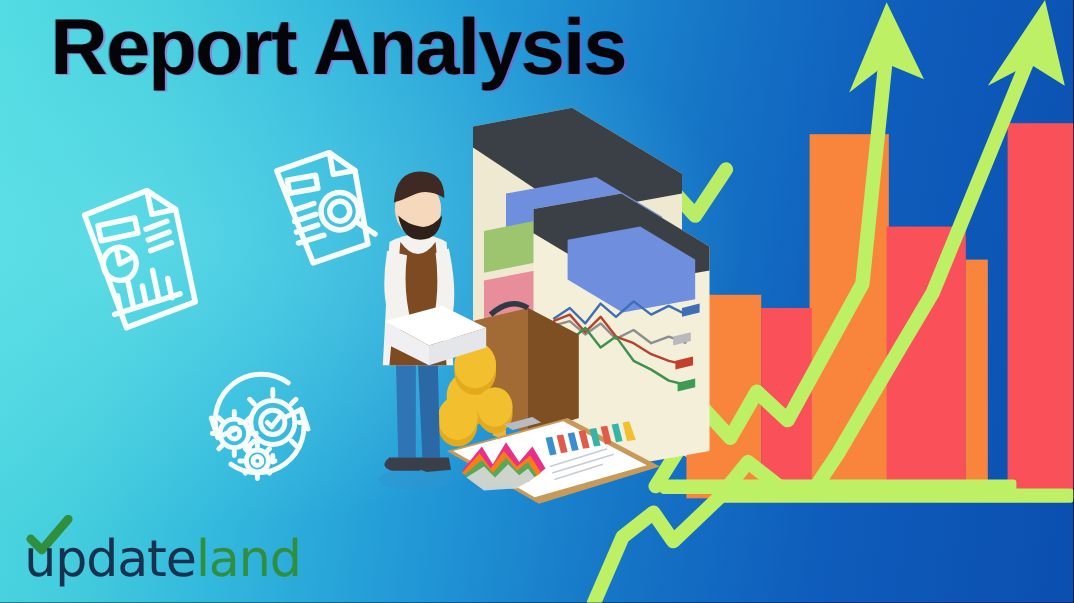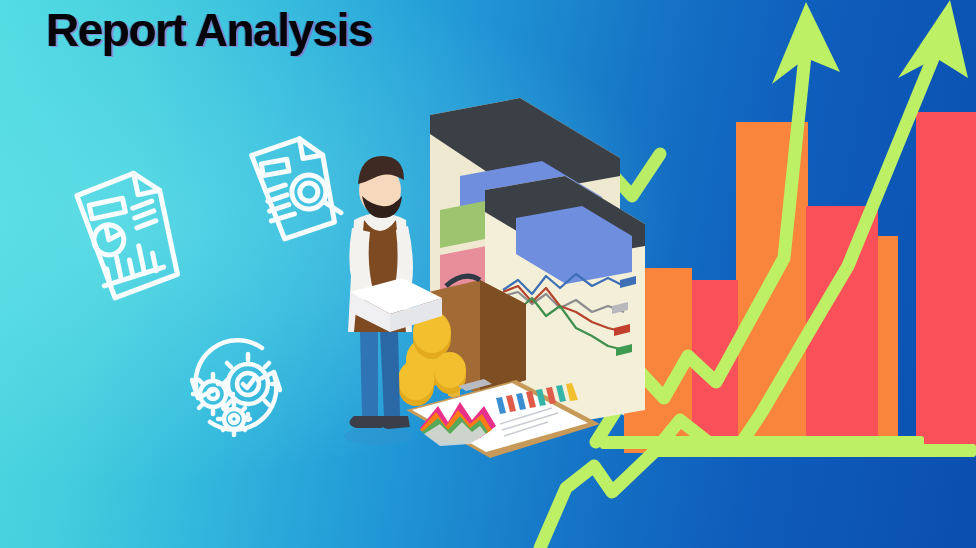--- a/index.html
+++ b/index.html
@@ -13,21 +13,21 @@
     background:linear-gradient(100deg,#50dbe2 0%,#44cddd 14%,#33b9dd 26%,#2197d6 44%,#1573c5 62%,#0e5cbb 78%,#0b4fb0 100%);
   }
   #bg-vignette{
     position:absolute;inset:0;
     background:radial-gradient(120% 100% at 12% 40%, rgba(110,230,235,.55) 0%, rgba(110,230,235,0) 48%);
   }
 
   
   #title{
     position:absolute;left:46px;top:7px;
-    font-size:46px;font-weight:700;letter-spacing:-1.5px;
+    font-size:72px;font-weight:700;letter-spacing:-1.5px;
     color:#050509;line-height:1;white-space:nowrap;
     text-shadow:2px 1px 0 rgba(190,60,200,.45), -1px 0 0 rgba(40,10,60,.35);
   }
 
   
   .arrow-svg{position:absolute;left:0;top:0;pointer-events:none;}
 
   
   .iso{position:absolute;}
 
@@ -224,14 +224,24 @@
         <circle cx="58" cy="93" r="10"></circle>
         <path d="M58,80 L58,77 M58,106 L58,109 M45,93 L42,93 M71,93 L74,93
                  M49,84 L47,82 M67,102 L69,104 M49,102 L47,104 M67,84 L69,82"></path>
         <circle cx="58" cy="93" r="4"></circle>
       </g>
     </g>
   </svg>
 
   <div id="title">Report Analysis</div>
 
+  <div id="logo">
+    <svg width="320" height="66" viewBox="0 0 320 66">
+      <g>
+        <path d="M10,22 L20,32 L44,4" fill="none" stroke="#2f8f3e" stroke-width="8" stroke-linecap="round" stroke-linejoin="round"></path>
+      </g>
+      <text id="logo-text" x="4" y="56">
+        <tspan class="logo-a">update</tspan><tspan class="logo-b">land</tspan>
+      </text>
+    </svg>
+  </div>
 
 </div>
 
 </body></html>

